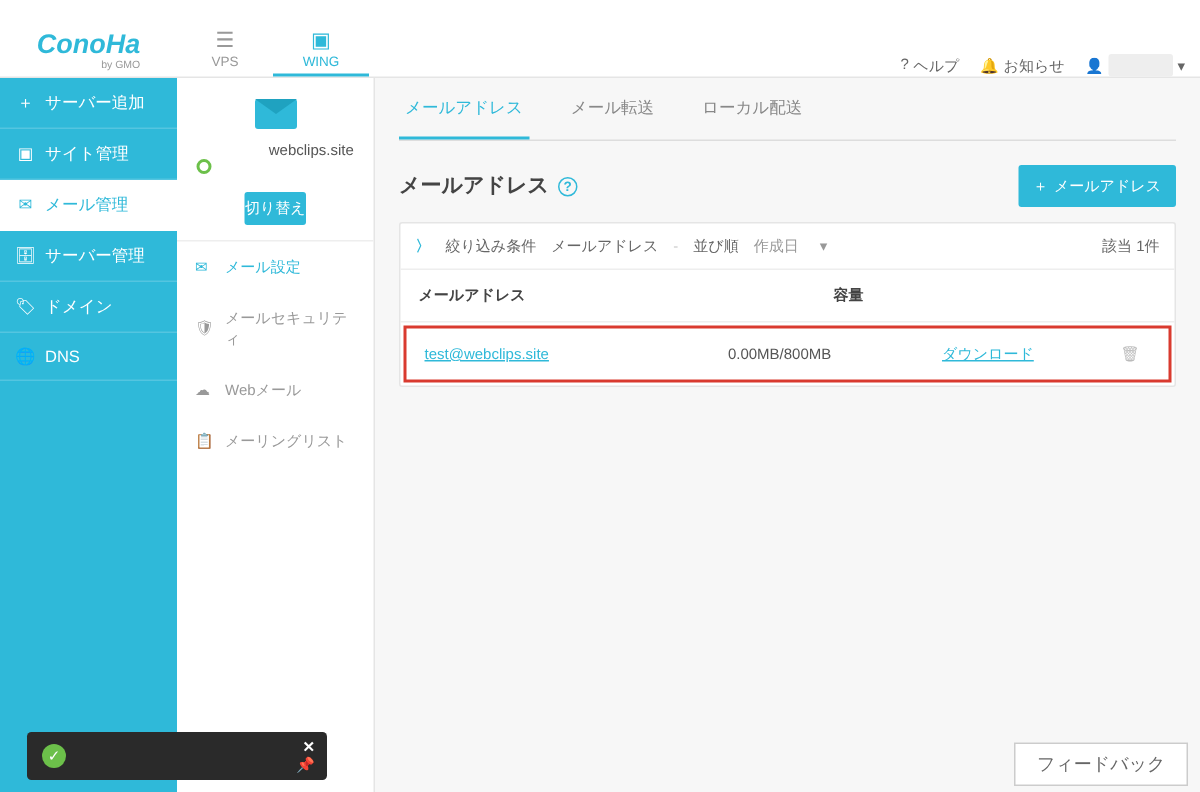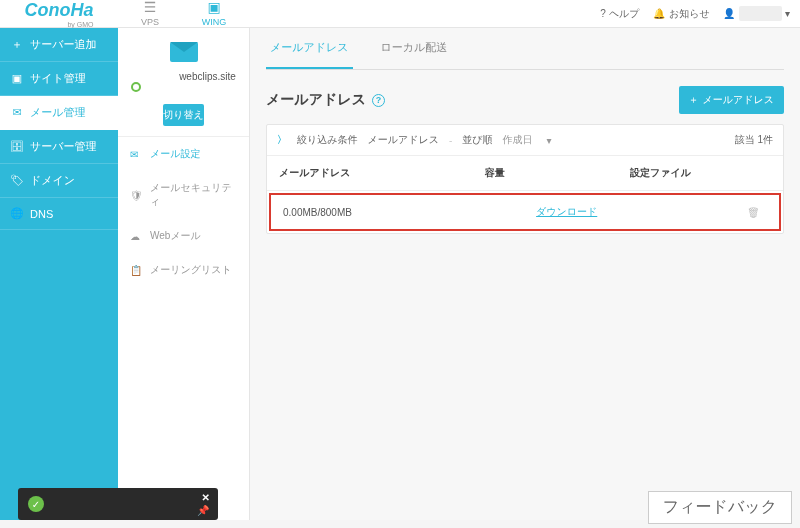--- a/index.html
+++ b/index.html
@@ -1,19 +1,19 @@
 <!DOCTYPE html>
 <html><head>
 <meta charset="utf-8">
 <style>
 * { margin: 0; padding: 0; box-sizing: border-box; font-family: "Hiragino Kaku Gothic ProN", "メイリオ", sans-serif; }
 body { background: #f5f5f5; font-size: 11px; color: #555; width: 800px; height: 528px; overflow: hidden; position: relative; }
 
 
-.top-header { height: 28px; background: #fff; border-bottom: 1px solid #e5e5e5; display: flex; align-items: center; }
+.top-header { height: 52px; background: #fff; border-bottom: 1px solid #e5e5e5; display: flex; align-items: flex-end; }
 .logo { width: 118px; height: 36px; display: flex; align-items: center; justify-content: center; color: #2fb9d9; font-size: 18px; font-weight: bold; font-style: italic; }
 .logo .sub { font-size: 7px; color: #999; font-style: normal; font-weight: normal; display: block; text-align: right; }
 .top-tabs { display: flex; height: 36px; }
 .top-tab { width: 64px; display: flex; flex-direction: column; align-items: center; justify-content: center; gap: 2px; color: #999; font-size: 9px; border-bottom: 2px solid transparent; cursor: pointer; }
 .top-tab.active { color: #2fb9d9; border-bottom-color: #2fb9d9; }
 .top-tab .icon { font-size: 14px; }
 .top-right { margin-left: auto; display: flex; align-items: center; gap: 14px; padding-right: 10px; font-size: 10px; color: #666; }
 .top-right-item { display: flex; align-items: center; gap: 3px; cursor: pointer; }
 .user-box { background: #eee; padding: 2px 20px; border-radius: 2px; color: #aaa; }
 
@@ -62,21 +62,21 @@
 .col-cap { flex: 1.2; }
 .col-file { flex: 1; }
 .col-trash { width: 20px; color:#bbb; cursor:pointer; }
 .link { color: #2fb9d9; text-decoration: underline; cursor: pointer; }
 
 
 .toast { position: absolute; left: 18px; bottom: 8px; background: #2a2a2a; color: #fff; border-radius: 3px; padding: 8px 40px 8px 10px; display:flex; align-items:center; gap:8px; font-size:10px; min-width: 200px; }
 .toast .check { width:16px; height:16px; border-radius:50%; background:#6cc04a; display:flex; align-items:center; justify-content:center; font-size:10px; }
 .toast .close { position:absolute; top:4px; right:8px; cursor:pointer; font-weight:bold; }
 .toast .pin { position:absolute; bottom:4px; right:8px; cursor:pointer; font-size:10px; }
-.feedback { position:absolute; right:8px; bottom:4px; background:#fff; border:1px solid #ccc; padding:5px 14px; font-size:16px; color:#666; cursor:pointer; }
+.feedback { position:absolute; right:8px; bottom:4px; background:#fff; border:1px solid #ccc; padding:5px 14px; font-size:12px; color:#666; cursor:pointer; }
 </style>
 </head>
 <body>
 
 <div class="top-header">
   <div class="logo">
     <div>
       <span>ConoHa</span>
       <span class="sub">by GMO</span>
     </div>
@@ -159,20 +159,21 @@
       </div>
     <div class="sub-item">
         <span class="icon">📋</span>
         <span>メーリングリスト</span>
       </div>
   </div>
 
   <div class="main">
     <div class="content-tabs">
       <div class="content-tab active">メールアドレス</div>
+      <div class="content-tab">メール転送</div>
       <div class="content-tab">ローカル配送</div>
     </div>
 
     <div class="page-title-row">
       <div class="page-title">
         <span>メールアドレス</span>
         <span class="help">?</span>
       </div>
       <button class="add-btn">
         <span>＋</span>
@@ -189,24 +190,24 @@
         <span>並び順</span>
         <span class="sort-dir">
             <span>作成日</span>
             <span>▾</span>
           </span>
         <span class="count">該当 1件</span>
       </div>
       <div class="tbl-head">
         <div class="col-addr">メールアドレス</div>
         <div class="col-cap">容量</div>
-        <div class="col-file">設定ファイル</div>
         <div class="col-trash"></div>
       </div>
       <div class="tbl-row">
+        <div class="col-addr"><span class="link">test@webclips.site</span></div>
         <div class="col-cap">0.00MB/800MB</div>
         <div class="col-file"><span class="link">ダウンロード</span></div>
         <div class="col-trash"><span>🗑</span></div>
       </div>
     </div>
   </div>
 </div>
 
 <div class="toast">
   <div class="check">✓</div>

